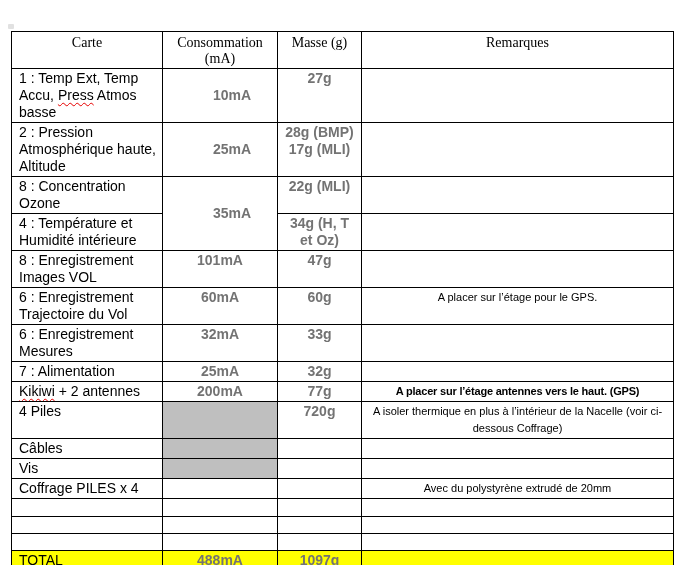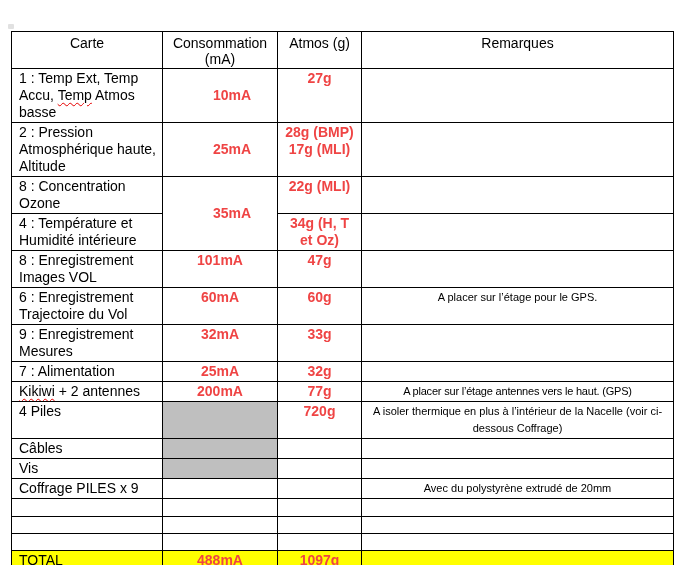--- a/index.html
+++ b/index.html
@@ -49,34 +49,35 @@
     font-weight: normal;
     vertical-align: top;
     overflow: hidden;
     box-sizing: border-box;
   }
   th {
     text-align: center;
     line-height: 16px;
     padding-top: 3px;
     font-weight: normal;
+    font-family: Liberation Serif, serif;
   }
   td.carte { text-align: left; padding-left: 7px; }
   td.val {
-    color: #ef4444;
+    color: #737373;
     font-weight: bold;
     text-align: center;
   }
   td.vmid { vertical-align: middle; padding-left: 29px; }
   td.masse { white-space: pre-line; }
   td.rem {
     text-align: center;
     font-size: 11px;
   }
-  td.rem.tight { letter-spacing: -0.2px; white-space: nowrap; padding-left: 2px; padding-right: 2px; }
+  td.rem.tight { letter-spacing: -0.2px; white-space: nowrap; padding-left: 2px; padding-right: 2px; font-weight: bold; }
   td.gray { background: #bfbfbf; }
   tr.total-row td { background: #ffff00; }
   tr.total-row td.carte { font-size: 14px; }
   .sq {
     text-decoration: underline;
     text-decoration-style: wavy;
     text-decoration-color: #e60000;
     text-decoration-thickness: 1px;
     text-underline-offset: 2px;
   }
@@ -92,26 +93,26 @@
       <col class="c-carte">
         <col class="c-conso">
         <col class="c-masse">
         <col class="c-rem">
     </colgroup>
 
     <tbody>
         <tr style="height:34px">
       <th>Carte</th>
       <th>Consommation (mA)</th>
-      <th>Atmos (g)</th>
+      <th>Masse (g)</th>
       <th>Remarques</th>
     </tr>
 
     <tr style="height:53px">
-      <td class="carte"><span>1 : Temp Ext, Temp Accu, </span><span class="sq">Temp</span><span> Atmos basse</span></td>
+      <td class="carte"><span>1 : Temp Ext, Temp Accu, </span><span class="sq">Press</span><span> Atmos basse</span></td>
       <td class="val vmid">10mA</td>
       <td class="val masse">27g</td>
       <td class="rem"></td>
     </tr>
 
     <tr style="height:43px">
       <td class="carte">2 : Pression Atmosphérique haute, Altitude</td>
       <td class="val vmid">25mA</td>
       <td class="val masse">28g (BMP)
 17g (MLI)</td>
@@ -139,21 +140,21 @@
     </tr>
 
     <tr style="height:36px">
       <td class="carte">6 : Enregistrement Trajectoire du Vol</td>
       <td class="val">60mA</td>
       <td class="val masse">60g</td>
       <td class="rem">A placer sur l’étage pour le GPS.</td>
     </tr>
 
     <tr style="height:36px">
-      <td class="carte">9 : Enregistrement Mesures</td>
+      <td class="carte">6 : Enregistrement Mesures</td>
       <td class="val">32mA</td>
       <td class="val masse">33g</td>
       <td class="rem"></td>
     </tr>
 
     <tr style="height:20px">
       <td class="carte">7 : Alimentation</td>
       <td class="val">25mA</td>
       <td class="val masse">32g</td>
       <td class="rem"></td>
@@ -181,21 +182,21 @@
     </tr>
 
     <tr style="height:19px">
       <td class="carte">Vis</td>
       <td class="gray"></td>
       <td class="val masse"></td>
       <td class="rem"></td>
     </tr>
 
     <tr style="height:19px">
-      <td class="carte">Coffrage PILES x 9</td>
+      <td class="carte">Coffrage PILES x 4</td>
       <td></td>
       <td class="val masse"></td>
       <td class="rem">Avec du polystyrène extrudé de 20mm</td>
     </tr>
 
     <tr style="height:18px">
       <td class="carte"></td>
       <td></td>
       <td></td>
       <td></td>

